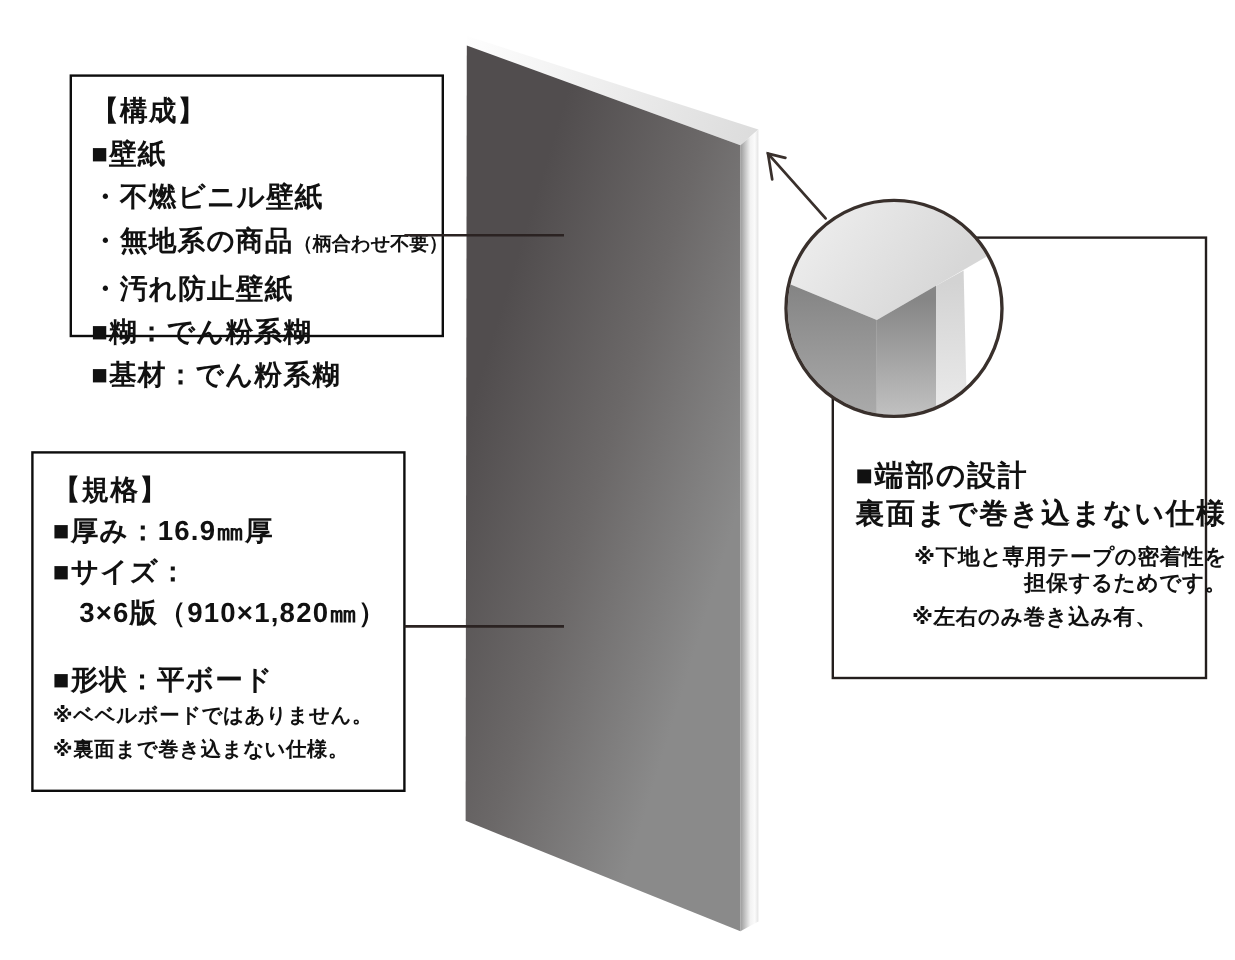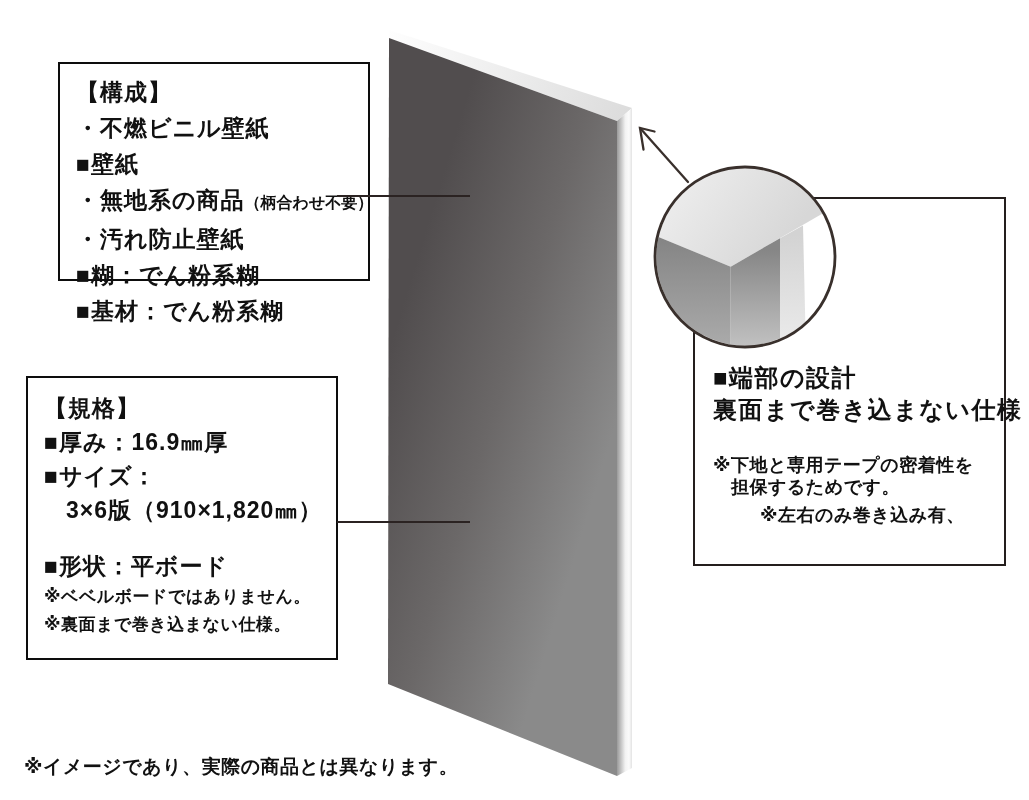--- a/index.html
+++ b/index.html
@@ -26,45 +26,45 @@
   .paren-small{font-size:16px;letter-spacing:0;text-align:center;}
   
   #spec-box{left:26px;top:376px;width:312px;height:284px;}
   #spec-box .content{position:absolute;left:16px;top:13px;}
   #spec-box .line{line-height:34px;font-size:23px;letter-spacing:1px;white-space:nowrap;}
   #spec-box .indent{padding-left:22px;}
   #spec-box .spacer{height:22px;}
   #spec-box .note{line-height:28px;font-size:17px;letter-spacing:0.5px;white-space:nowrap;}
   
   #edge-box{left:693px;top:197px;width:313px;height:369px;border-color:#241e1d;}
-  #edge-box .content{position:absolute;left:18px;top:163px;}
+  #edge-box .content{position:absolute;left:18px;top:182px;}
   #edge-box .headline{line-height:32px;font-size:24px;letter-spacing:1.5px;white-space:nowrap;}
   #edge-box .note{line-height:22px;font-size:18px;letter-spacing:0.5px;white-space:nowrap;}
-  #edge-box .note-group1{margin-top:28px;}
+  #edge-box .note-group1{margin-top:8px;text-align:right;}
   #edge-box .note-group2{margin-top:6px;margin-left:47px;}
   #edge-box .hang{padding-left:18px;}
   
   #footer-note{
     position:absolute;left:24px;top:755px;
     font-size:19px;line-height:24px;letter-spacing:0.5px;
     white-space:nowrap;z-index:1;
   }
   
   #gfx{position:absolute;left:0;top:0;z-index:5;pointer-events:none;}
 </style>
 </head>
 <body>
 
 <div class="canvas">
 
   <div id="composition-box" class="callout-box">
     <div class="content">
       <div class="line">【構成】</div>
+      <div class="line">■壁紙</div>
       <div class="line">・不燃ビニル壁紙</div>
-      <div class="line">■壁紙</div>
       <div class="line"><span>・無地系の商品</span><span class="paren-small">（柄合わせ不要）</span></div>
       <div class="line">・汚れ防止壁紙</div>
       <div class="line">■糊：でん粉系糊</div>
       <div class="line">■基材：でん粉系糊</div>
     </div>
   </div>
 
   <div id="spec-box" class="callout-box">
     <div class="content">
       <div class="line">【規格】</div>
@@ -85,21 +85,20 @@
       <div class="note-group1">
         <div class="note">※下地と専用テープの密着性を</div>
         <div class="note hang">担保するためです。</div>
       </div>
       <div class="note-group2">
         <div class="note">※左右のみ巻き込み有、</div>
       </div>
     </div>
   </div>
 
-  <div id="footer-note">※イメージであり、実際の商品とは異なります。</div>
 
   <svg id="gfx" width="1029" height="800" viewBox="0 0 1029 800">
     <defs>
       <linearGradient id="gradTop" gradientUnits="userSpaceOnUse" x1="389" y1="30" x2="628" y2="116">
         <stop offset="0" stop-color="#fefefe"></stop>
         <stop offset="1" stop-color="#dcdcdc"></stop>
       </linearGradient>
       <linearGradient id="gradFront" gradientUnits="userSpaceOnUse" x1="389" y1="350" x2="617" y2="420">
         <stop offset="0" stop-color="#514d4e"></stop>
         <stop offset="0.5" stop-color="#6b6868"></stop>

